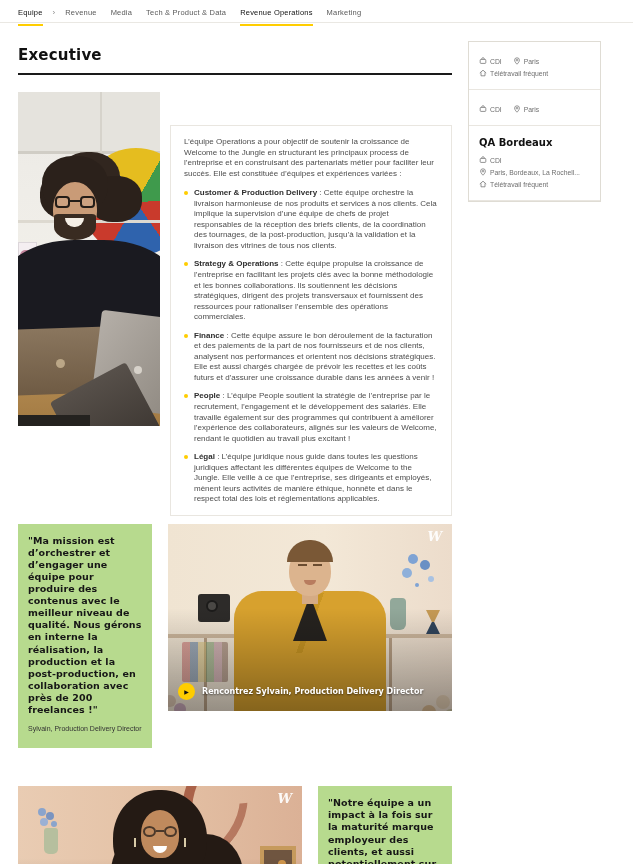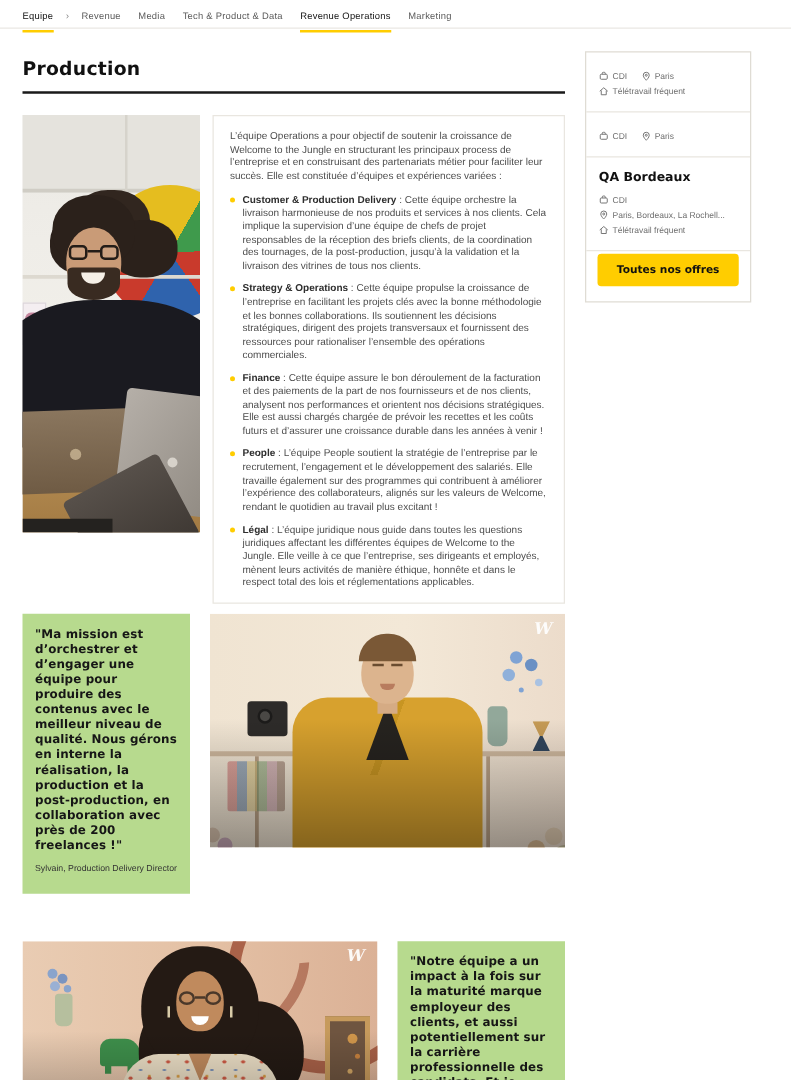--- a/index.html
+++ b/index.html
@@ -33,21 +33,21 @@
   h1.page-title {
     font-family: "DejaVu Sans", sans-serif;
     font-size: 15px; font-weight: 800; letter-spacing: .2px;
     margin-top: 23px; margin-bottom: 9px; color: #111;
   }
   .title-rule { border-top: 2px solid #1a1a1a; margin-bottom: 17px; }
   
   .intro-row { display: flex; gap: 10px; margin-bottom: 8px; }
   .intro-panel {
     flex: 1; border: 1px solid #e9e6e0; padding: 11px 13px 10px 13px;
-    font-size: 8px; line-height: 1.32; color: #4d4d4d;
+    font-size: 8px; line-height: 1.32; color: #4d4d4d; margin-top: 33px;
   }
   .intro-panel p { margin-bottom: 9px; }
   .intro-panel ul { list-style: none; }
   .intro-panel li { display: flex; gap: 6px; margin-bottom: 8px; }
   .intro-panel li:last-child { margin-bottom: 0; }
   .bullet-dot { width: 4px; height: 4px; border-radius: 50%; background: #ffcd00; flex-shrink: 0; margin-top: 3px; }
   .intro-panel strong { color: #2e2e2e; font-weight: 700; }
   
   .sidebar { border: 1px solid #dfdcd4; background: #fff; }
   .sidebar-header {
@@ -197,21 +197,21 @@
   <span class="nav-sep">›</span>
   <span class="nav-item">Revenue</span>
   <span class="nav-item">Media</span>
   <span class="nav-item">Tech &amp; Product &amp; Data</span>
   <span class="nav-item active">Revenue Operations</span>
   <span class="nav-item">Marketing</span>
 </nav>
 
 <div class="content">
   <div class="main-col">
-    <h1 class="page-title">Production</h1>
+    <h1 class="page-title">Executive</h1>
     <div class="title-rule"></div>
 
     <section class="intro-row">
       <div class="ph-main">
         <div class="abs p1-cab"></div>
           <div class="abs p1-cabline"></div>
         <div class="abs p1-umb"></div>
         <div class="abs p1-umbhub"></div>
         <div class="abs p1-shelf"></div>
         <div class="abs p1-poster"></div>
@@ -282,20 +282,24 @@
         <div class="abs s-tee"></div>
         <div class="abs s-neck"></div>
         <div class="abs s-head"></div>
         <div class="abs s-hair2"></div>
         <div class="abs s-brow"></div>
         <div class="abs s-smile2"></div>
         <div class="abs s-flleft"></div>
           <div class="abs s-flright"></div>
         <div class="vid-grad"></div>
         <div class="wmark">W</div>
+        <div class="vid-caption">
+          <span class="play-btn">▶</span>
+          <span class="vid-label">Rencontrez Sylvain, Production Delivery Director</span>
+        </div>
       </div>
     </section>
 
     <section class="row3">
       <div class="video-card vc-dar">
         <div class="d-bg"></div>
         <div class="abs d-arc"></div>
           <div class="abs d-arc2"></div>
         <div class="abs d-frame"></div>
           <div class="abs d-framedots"></div>
@@ -417,16 +421,15 @@
                   <path d="M1 5 5 1.5 9 5"></path>
                   <path d="M2.5 4.3V8.5h5V4.3"></path>
                 </svg>
               </span>
               <span>Télétravail fréquent</span>
             </span>
         </div>
       </div>
 
 
-      <button class="offers-btn">Toutes nos offres</button>
     </div>
   </aside>
 </div>
 
 </body></html>

